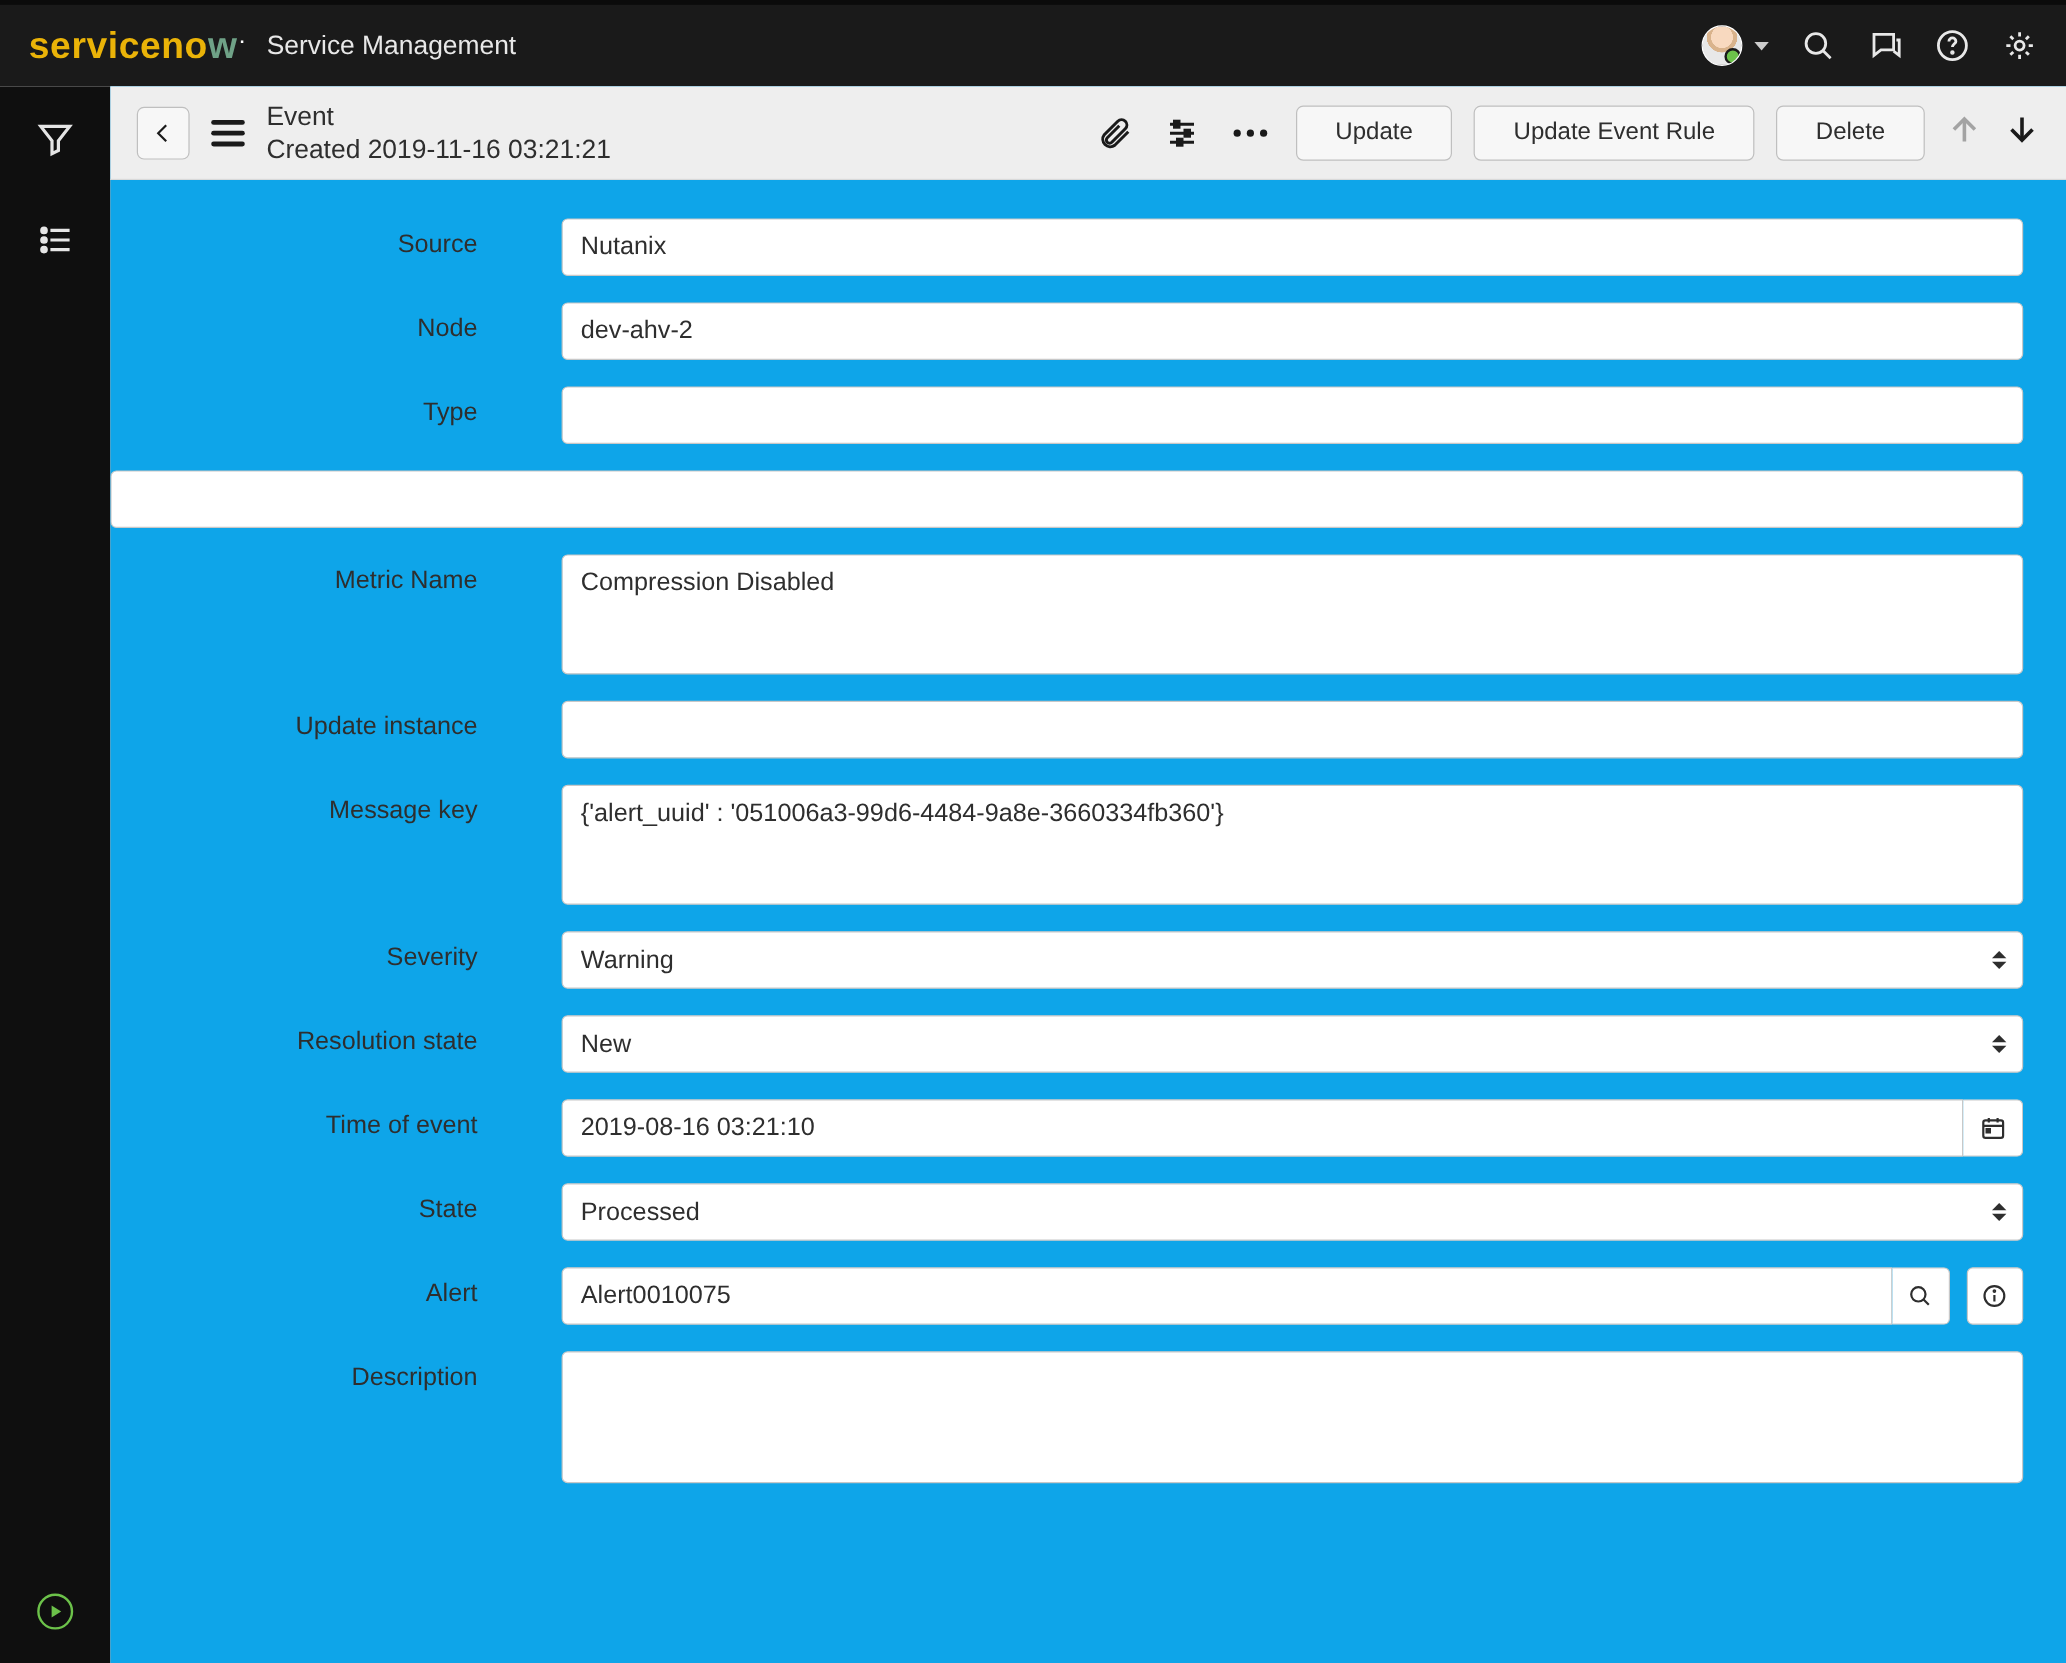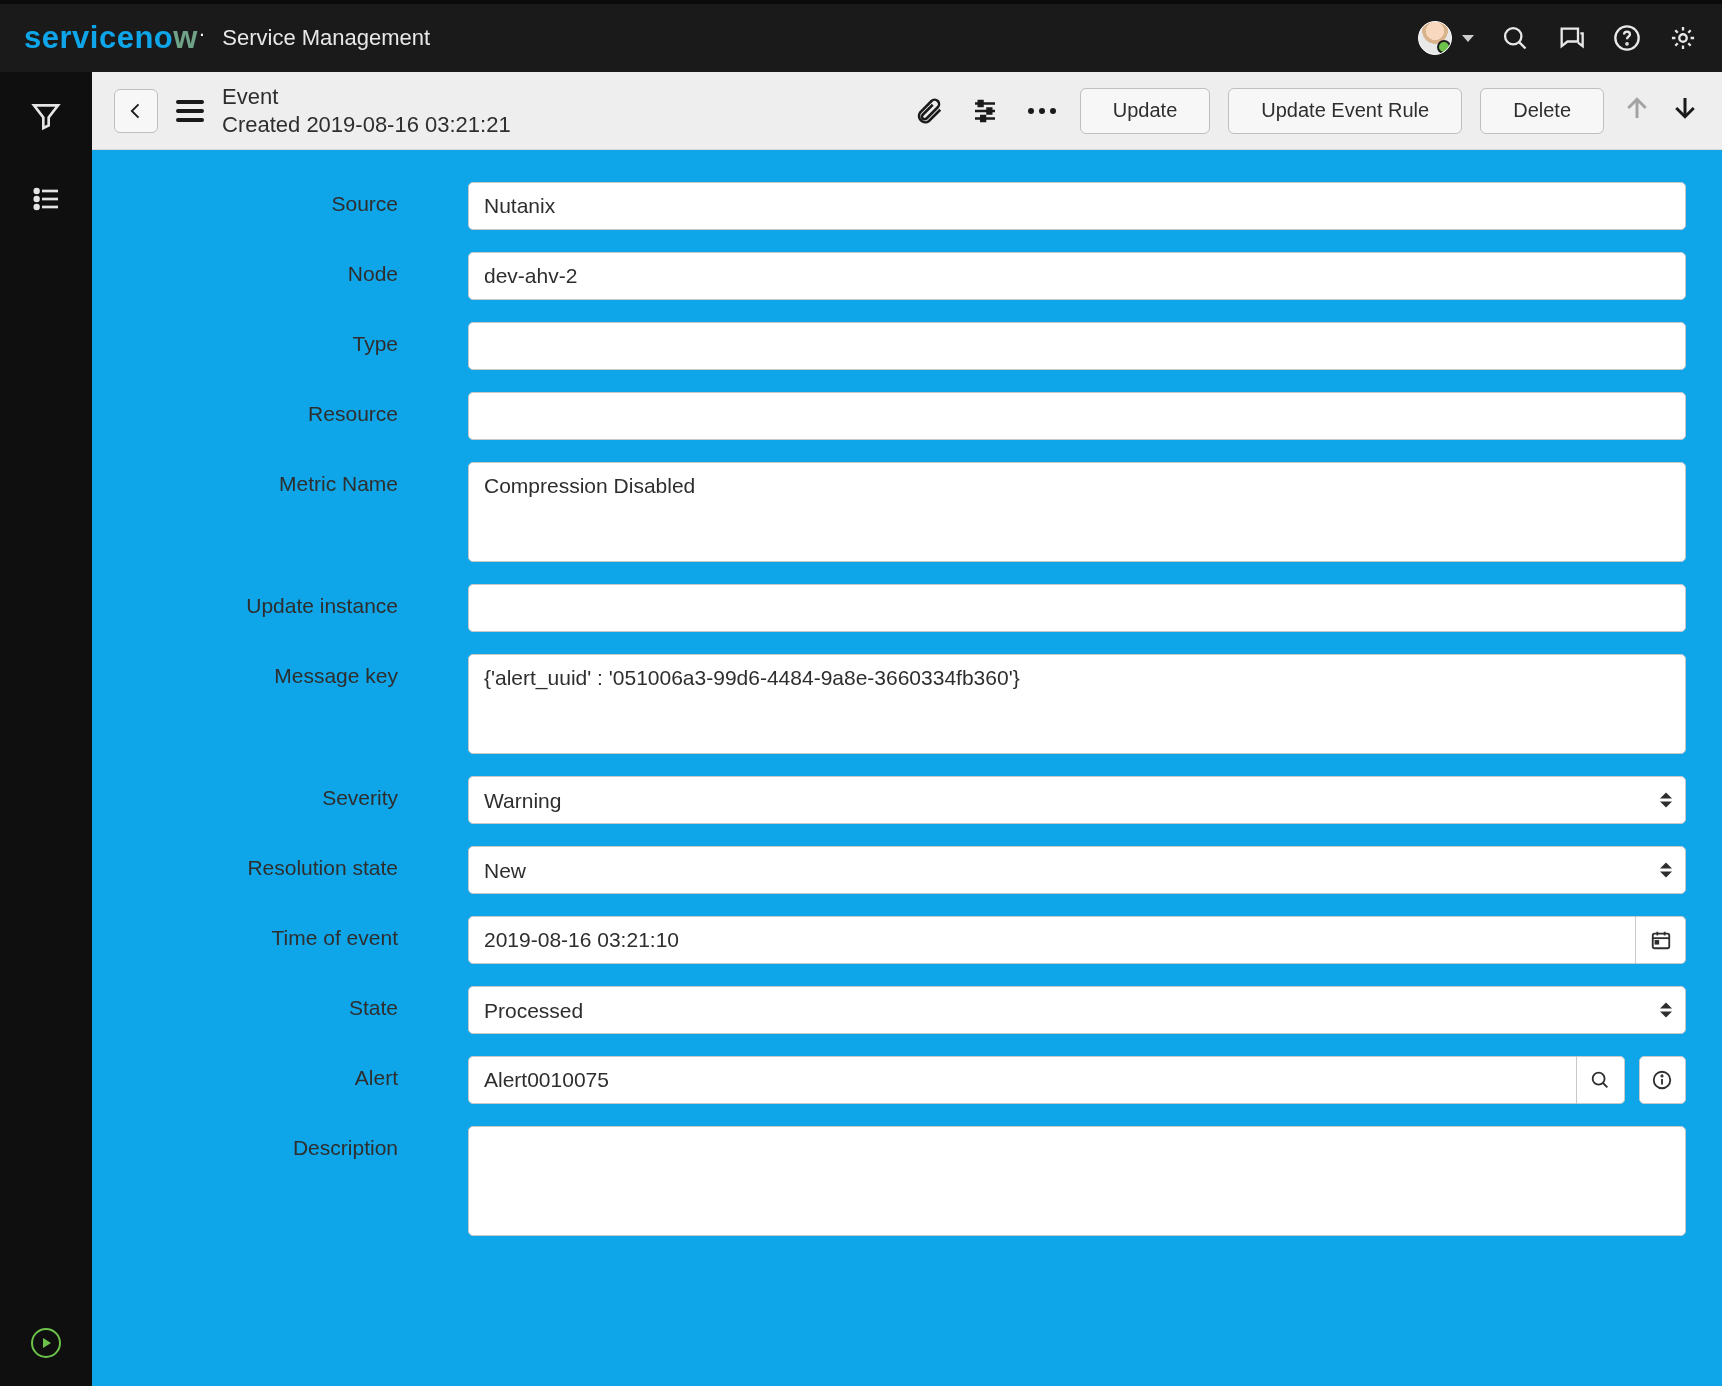--- a/index.html
+++ b/index.html
@@ -22,21 +22,21 @@
     padding: 0 24px;
   }
   .logo {
     display: flex;
     align-items: baseline;
     gap: 0;
     font-weight: 700;
     letter-spacing: .5px;
   }
   .logo-text {
-    color: #0ea5e9;
+    color: #eab308;
     font-size: 31px;
     font-weight: 800;
     font-family: Arial, sans-serif;
   }
   .logo-accent {
     color: #6fa287;
     font-size: 31px;
     font-weight: 800;
   }
   .logo-dot {
@@ -274,21 +274,21 @@
           <polyline points="15 4 7 12 15 20"></polyline>
         </svg>
     </div>
     <div class="hamb">
       <span></span>
         <span></span>
         <span></span>
     </div>
     <div class="hdr-title">
       <div class="t1">Event</div>
-      <div class="t2">Created 2019-08-16 03:21:21</div>
+      <div class="t2">Created 2019-11-16 03:21:21</div>
     </div>
     <div class="hdr-spacer"></div>
 
     <div class="icn-btn">
       <svg viewBox="0 0 24 24">
           <path d="M21 11l-9 9a5 5 0 0 1-7-7l9-9a3.5 3.5 0 0 1 5 5l-9 9a2 2 0 0 1-3-3l8-8"></path>
         </svg>
     </div>
     <div class="icn-btn">
       <svg viewBox="0 0 24 24">
@@ -341,21 +341,20 @@
     </div>
 
     <div class="row">
       <div class="lbl">Type</div>
       <div class="ctrl">
           <input class="inp" value="" style="">
         </div>
     </div>
 
     <div class="row">
-      <div class="lbl">Resource</div>
       <div class="ctrl">
           <input class="inp" value="" style="">
         </div>
     </div>
 
     <div class="row">
       <div class="lbl">Metric Name</div>
       <div class="ctrl">
           <textarea class="ta short" style="">Compression Disabled</textarea>
         </div>

